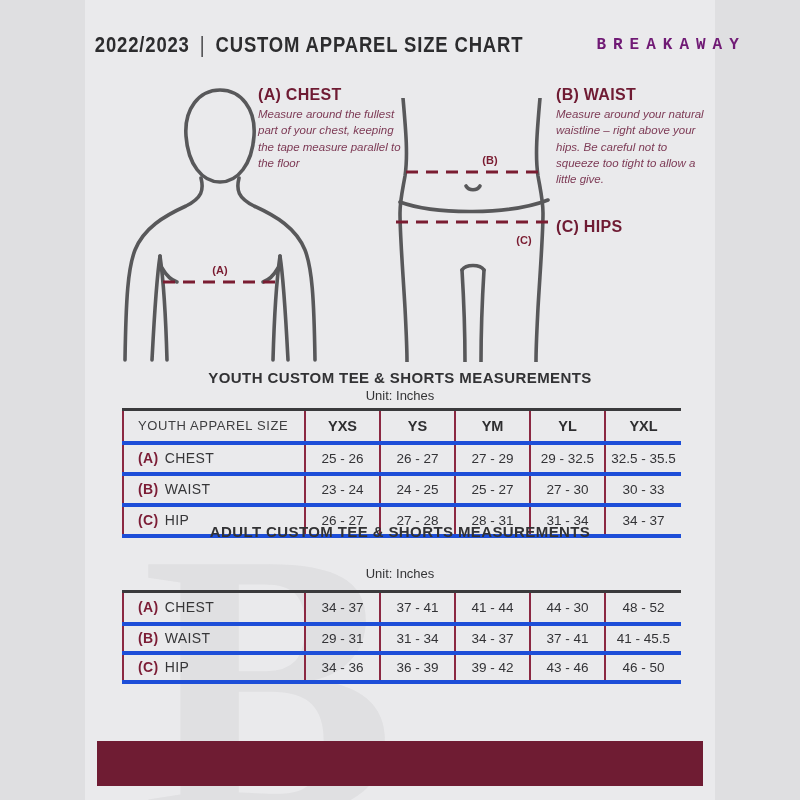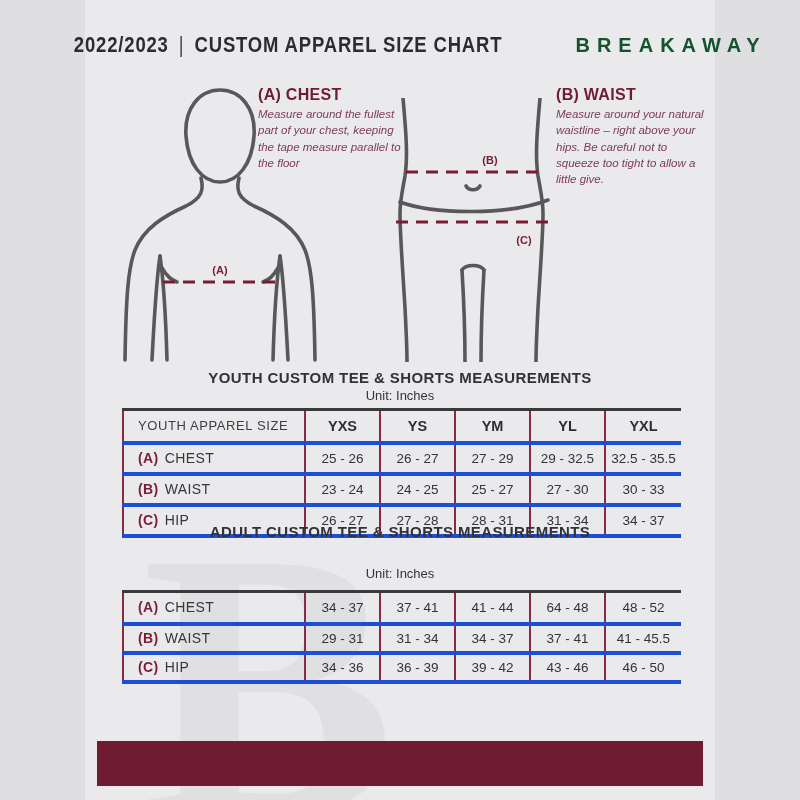--- a/index.html
+++ b/index.html
@@ -8,21 +8,21 @@
   .page{position:absolute;left:85px;top:0;width:630px;height:800px;background:#eaeaec;}
   .watermark{position:absolute;left:142px;top:548px;z-index:1;font-family:"Liberation Serif",serif;
     font-weight:bold;font-size:380px;line-height:0.72;color:rgba(60,60,72,0.06);pointer-events:none;}
   
   .header{position:absolute;left:85px;top:22px;width:630px;height:46px;z-index:2;
     display:flex;align-items:center;justify-content:center;gap:16px;text-align:center;}
   .header-text{display:flex;align-items:center;gap:12px;white-space:nowrap;
     transform:scaleX(0.84);transform-origin:center;
     font-size:22px;font-weight:700;letter-spacing:1px;color:#2c2c2e;}
   .header-divider{font-weight:400;color:#48484a;font-size:22px;}
-  .brand{font-size:20px;font-weight:700;letter-spacing:7px;color:#14532d;}
+  .brand{font-size:16px;font-weight:700;letter-spacing:7px;color:#701a75;font-family:Liberation Mono, monospace;}
   
   .guide-block{position:absolute;z-index:2;}
   .guide-heading{font-size:16px;font-weight:700;color:#6f1b33;letter-spacing:0.3px;}
   .guide-body{margin-top:2px;font-size:11.5px;font-style:italic;line-height:1.42;color:#7d3a55;}
   .pre-line{white-space:pre-line;}
   .fig{position:absolute;z-index:2;}
   .fig path{fill:none;stroke:#58585a;stroke-width:3.6;stroke-linecap:round;}
   .fig .dash{stroke:#7a1c31;stroke-width:3;stroke-dasharray:12 8;stroke-linecap:butt;}
   .fig text{font-family:"Liberation Sans",sans-serif;font-size:11px;font-weight:700;fill:#7a1c31;}
   
@@ -103,20 +103,21 @@
 
   <div class="guide-block" style="left:258px;top:86px;width:154px;">
     <div class="guide-heading">(A) CHEST</div>
     <div class="guide-body">Measure around the fullest part of your chest, keeping the tape measure parallel to the floor</div>
   </div>
   <div class="guide-block" style="left:556px;top:86px;width:152px;">
     <div class="guide-heading">(B) WAIST</div>
     <div class="guide-body">Measure around your natural waistline – right above your hips. Be careful not to squeeze too tight to allow a little give.</div>
   </div>
   <div class="guide-block" style="left:556px;top:218px;width:160px;">
+    <div class="guide-heading">(C) HIPS</div>
   </div>
 
   <div class="tbl-title" style="top:369px;">YOUTH CUSTOM TEE &amp; SHORTS MEASUREMENTS</div>
   <div class="tbl-unit" style="top:388px;">Unit: Inches</div>
   <table class="size-table" id="youth-table" style="top:408px;">
     <colgroup>
         <col style="width:182px">
         <col style="width:75px">
         <col style="width:75px">
         <col style="width:75px">
@@ -169,21 +170,21 @@
         <col style="width:75px">
         <col style="width:75px">
         <col style="width:76px">
       </colgroup>
     <tbody>
     <tr>
       <td class="rowlabel"><span class="key">(A)</span><span>CHEST</span></td>
       <td class="value">34 - 37</td>
       <td class="value">37 - 41</td>
       <td class="value">41 - 44</td>
-      <td class="value">64 - 48</td>
+      <td class="value">44 - 30</td>
       <td class="value">48 - 52</td>
     </tr>
     <tr>
       <td class="rowlabel"><span class="key">(B)</span><span>WAIST</span></td>
       <td class="value">29 - 31</td>
       <td class="value">31 - 34</td>
       <td class="value">34 - 37</td>
       <td class="value">37 - 41</td>
       <td class="value">41 - 45.5</td>
     </tr>

